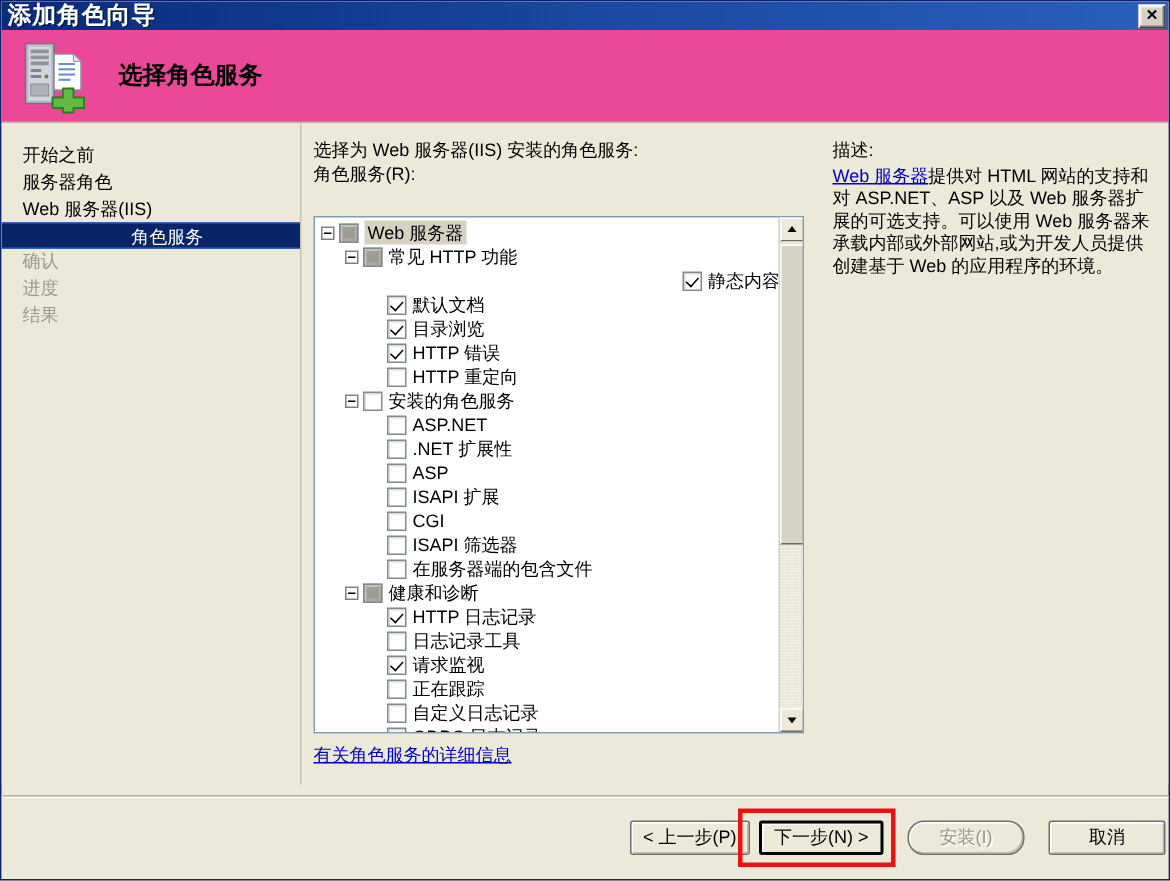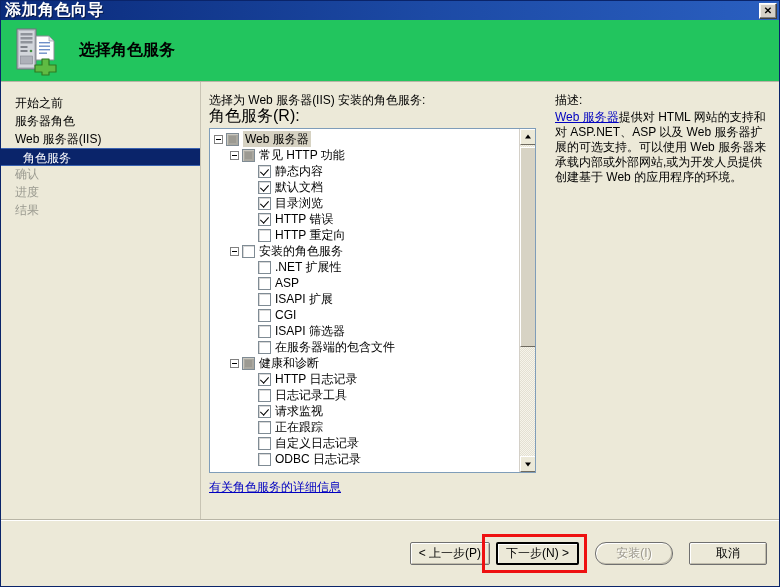--- a/index.html
+++ b/index.html
@@ -66,21 +66,21 @@
     font-size: 10px;
     line-height: 1;
     font-family: "Liberation Sans", sans-serif;
     color: #000;
     font-weight: bold;
   }
 
   
   .header {
     height: 62px;
-    background: #22c55e;
+    background: #ec4899;
     border-bottom: 1px solid #b8b5a6;
     display: flex;
     align-items: center;
     padding-left: 10px;
     box-sizing: border-box;
   }
   .header-title {
     font-size: 16px;
     font-weight: bold;
     margin-left: 14px;
@@ -117,43 +117,44 @@
     box-sizing: border-box;
     cursor: default;
   }
   .nav-item.dim { color: #9a9a90; font-family: Liberation Mono, monospace; }
   .nav-item.selected {
     background: #0a246a;
     color: #fff;
     padding-left: 22px;
     border-top: 1px solid #3a62b0;
     border-bottom: 1px solid #3a62b0;
+    text-align: center;
   }
 
   
   .content {
     flex: 1 1 auto;
     position: relative;
     padding: 10px 0 0 8px;
     box-sizing: border-box;
     display: flex;
   }
   .left-col {
     width: 336px;
     flex: 0 0 336px;
   }
   .intro-line {
     font-size: 12px;
     line-height: 16px;
     white-space: nowrap;
   }
   .list-label {
-    font-size: 16px;
+    font-size: 12px;
     line-height: 16px;
-    margin-bottom: 4px;
+    margin-bottom: 20px;
   }
 
   .listbox {
     position: relative;
     width: 327px;
     height: 345px;
     background: #fff;
     border: 1px solid #7f9db9;
     box-sizing: border-box;
     overflow: hidden;
@@ -318,28 +319,28 @@
   .desc-link {
     color: #0000c0;
     text-decoration: underline;
     cursor: pointer;
   }
 
   
   .footer {
     position: absolute;
     left: 0; right: 0; bottom: 0;
-    height: 67px;
+    height: 56px;
     border-top: 1px solid #b8b5a6;
     box-shadow: inset 0 1px 0 #fff;
     background: #ece9d8;
     display: flex;
     align-items: center;
     justify-content: flex-end;
-    padding-right: 12px;
+    padding-right: 2px;
     box-sizing: border-box;
   }
   .btn {
     height: 23px;
     min-width: 78px;
     margin-left: 6px;
     background: #ece9d8;
     border: 1px solid #707070;
     border-radius: 2px;
     box-shadow: inset 1px 1px 0 #fff, inset -1px -1px 0 #c0bcac;
@@ -430,21 +431,21 @@
               <div class="row" style="padding-left: 4px;">
                 <span class="expander"></span>
                 <span class="cb partial"></span>
                 <span class="row-label sel">Web 服务器</span>
               </div>
               <div class="row" style="padding-left: 20px;">
                 <span class="expander"></span>
                 <span class="cb partial"></span>
                 <span class="row-label">常见 HTTP 功能</span>
               </div>
-              <div class="row" style="padding-left: 36px;">
+              <div class="row" style="padding-left: 36px; justify-content: flex-end;">
                 <span class="spacer" style="width: 12px;"></span>
                 <span class="cb checked"></span>
                 <span class="row-label">静态内容</span>
               </div>
               <div class="row" style="padding-left: 36px;">
                 <span class="spacer" style="width: 12px;"></span>
                 <span class="cb checked"></span>
                 <span class="row-label">默认文档</span>
               </div>
               <div class="row" style="padding-left: 36px;">
@@ -459,20 +460,25 @@
               </div>
               <div class="row" style="padding-left: 36px;">
                 <span class="spacer" style="width: 12px;"></span>
                 <span class="cb"></span>
                 <span class="row-label">HTTP 重定向</span>
               </div>
               <div class="row" style="padding-left: 20px;">
                 <span class="expander"></span>
                 <span class="cb"></span>
                 <span class="row-label">安装的角色服务</span>
+              </div>
+              <div class="row" style="padding-left: 36px;">
+                <span class="spacer" style="width: 12px;"></span>
+                <span class="cb"></span>
+                <span class="row-label">ASP.NET</span>
               </div>
               <div class="row" style="padding-left: 36px;">
                 <span class="spacer" style="width: 12px;"></span>
                 <span class="cb"></span>
                 <span class="row-label">.NET 扩展性</span>
               </div>
               <div class="row" style="padding-left: 36px;">
                 <span class="spacer" style="width: 12px;"></span>
                 <span class="cb"></span>
                 <span class="row-label">ASP</span>

